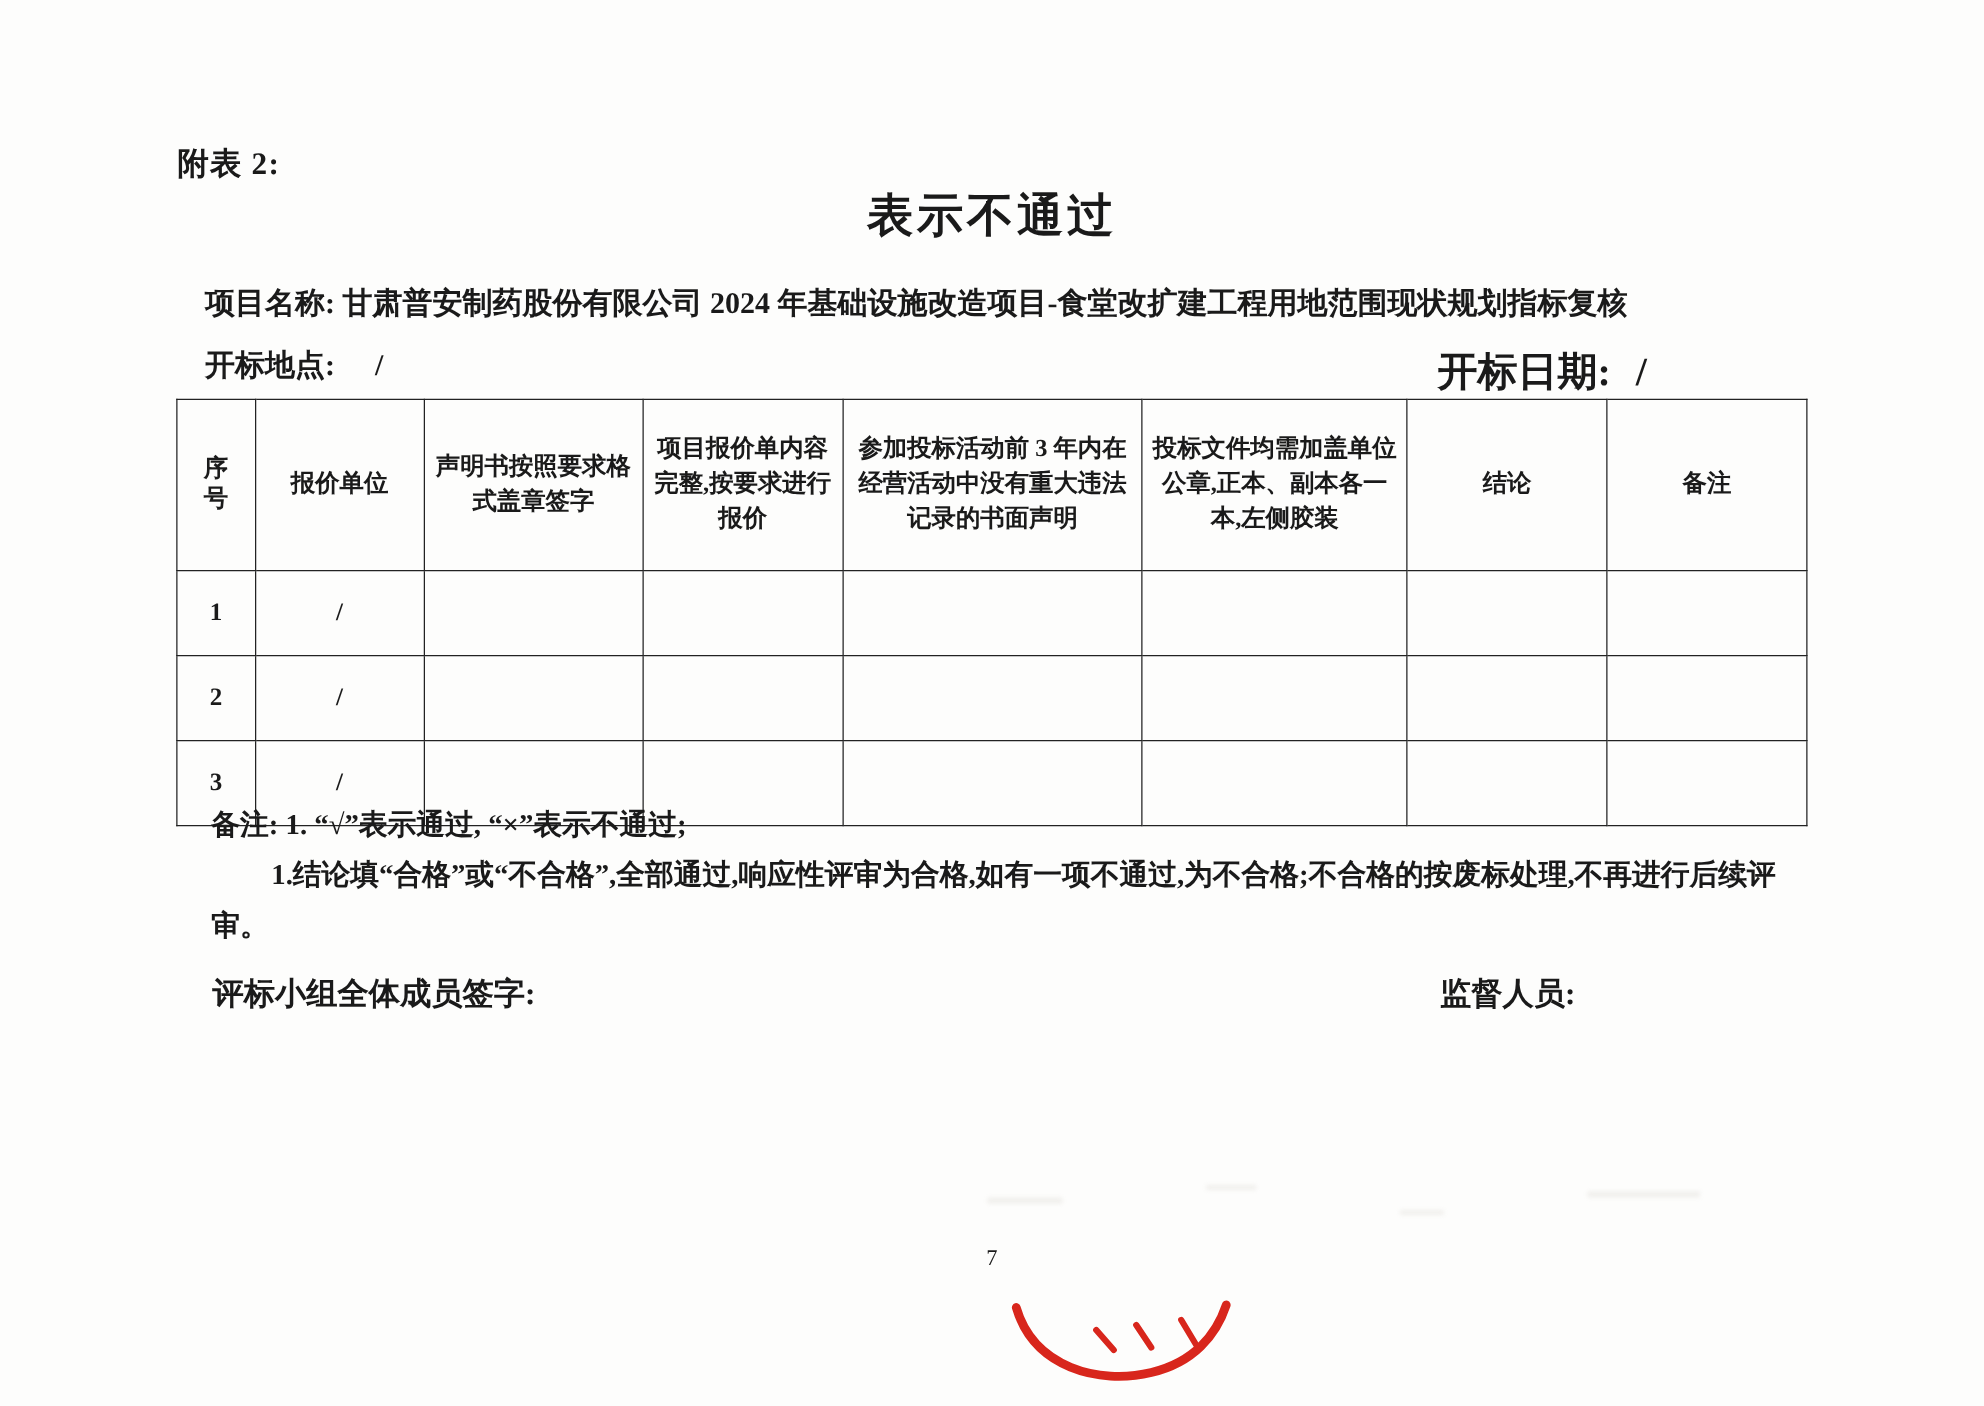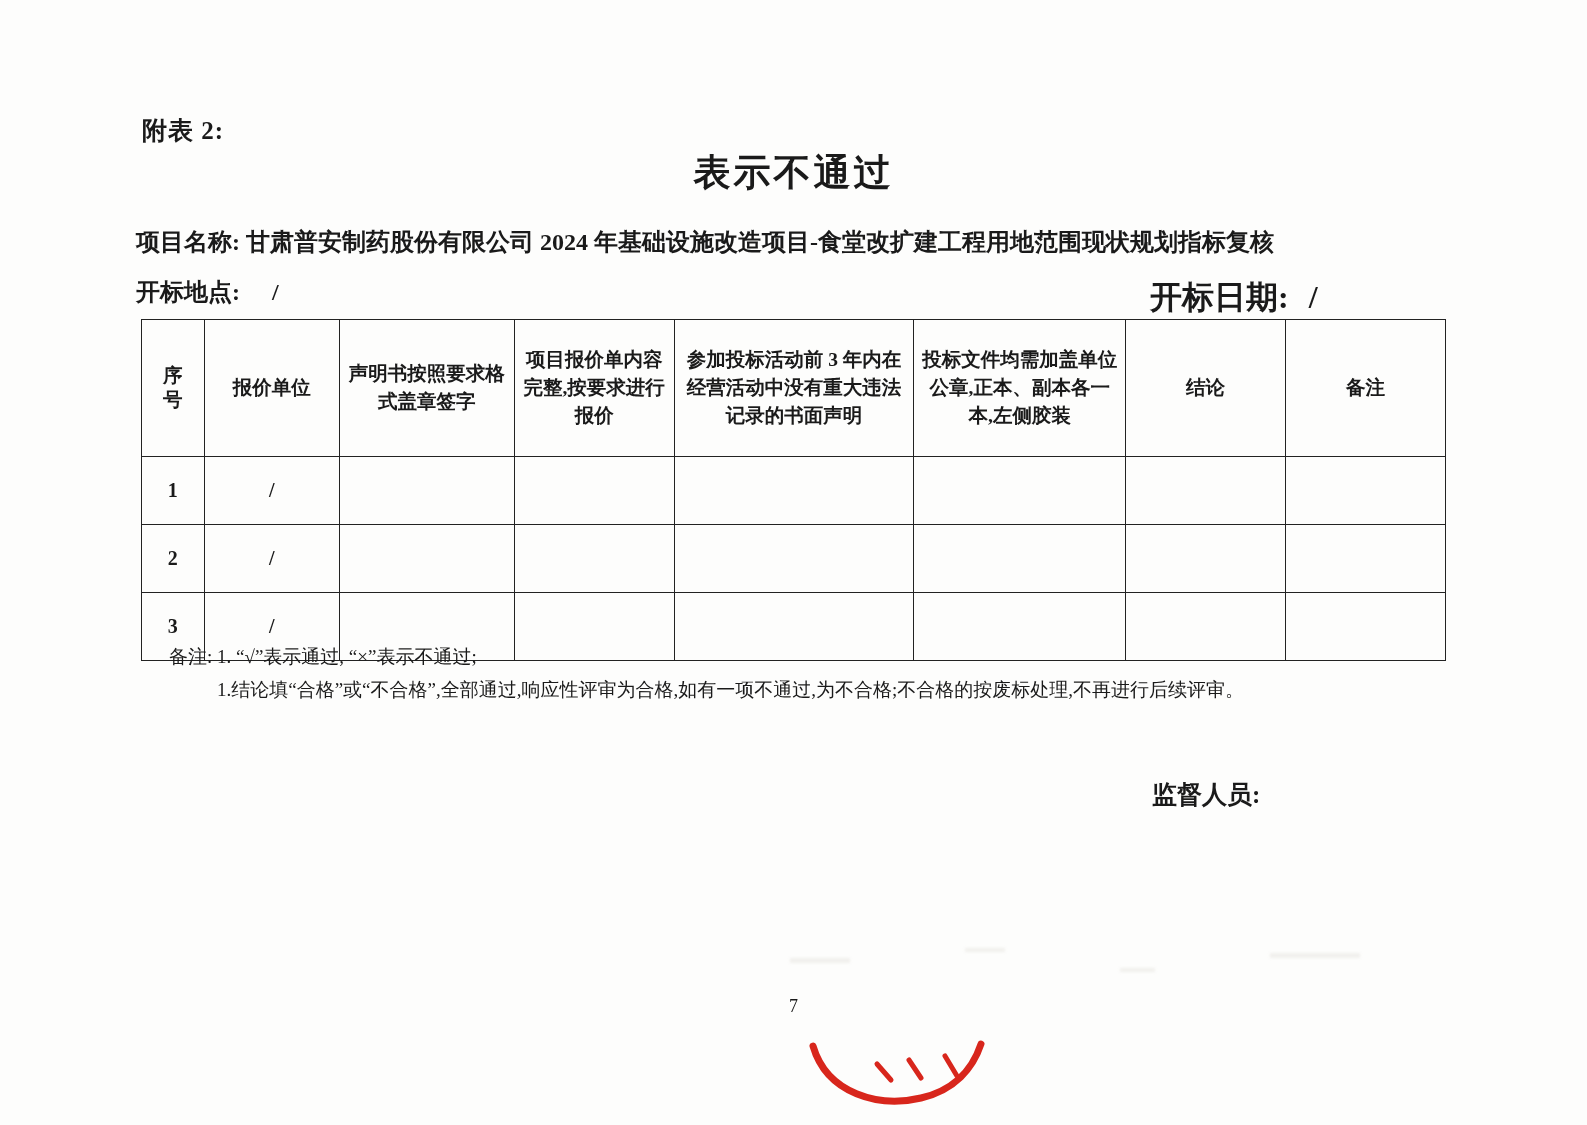--- a/index.html
+++ b/index.html
@@ -40,21 +40,21 @@
     left: 0;
     top: 130px;
     width: 1587px;
     text-align: center;
     font-size: 37px;
     font-weight: 700;
     letter-spacing: 3px;
   }
   .field-row {
     position: absolute;
-    left: 136px;
+    left: 164px;
     font-size: 24px;
     font-weight: 700;
     white-space: nowrap;
   }
   .field-project { top: 208px; }
   .field-place { top: 258px; }
   .field-label {
     font-weight: 700;
   }
   .field-value {
@@ -106,23 +106,23 @@
   .hdr-stack-idx {
     display: block;
     line-height: 1.25;
   }
 
   .notes {
     position: absolute;
     left: 141px;
     top: 622px;
     width: 1320px;
-    font-size: 19px;
+    font-size: 23px;
     line-height: 1.75;
-    font-weight: 400;
+    font-weight: 700;
   }
   .notes .n-line { white-space: normal; }
   .notes .n1 { margin-left: 28px; text-indent: 0; }
   .notes .n2 { margin-left: 28px; text-indent: 48px; }
   .notes .n3 { margin-left: 28px; text-indent: 48px; }
 
   .sign-row {
     position: absolute;
     left: 170px;
     top: 760px;
@@ -242,20 +242,21 @@
           <td></td>
         </tr>
       </tbody>
     </table>
 
     <div class="notes">
       <div class="n-line n1">备注: 1. “√”表示通过, “×”表示不通过;</div>
       <div class="n-line n2">1.结论填“合格”或“不合格”,全部通过,响应性评审为合格,如有一项不通过,为不合格;不合格的按废标处理,不再进行后续评审。</div>
     </div>
 
+    <div class="sign-row">评标小组全体成员签字:</div>
     <div class="sup-row">监督人员:</div>
 
     <div class="page-num">7</div>
 
     <div class="scan-smudge" style="left:790px; top:940px; width:60px; height:5px;"></div>
     <div class="scan-smudge" style="left:965px; top:930px; width:40px; height:4px;"></div>
     <div class="scan-smudge" style="left:1120px; top:950px; width:35px; height:4px;"></div>
     <div class="scan-smudge" style="left:1270px; top:935px; width:90px; height:5px;"></div>
 
     <div class="red-mark">

